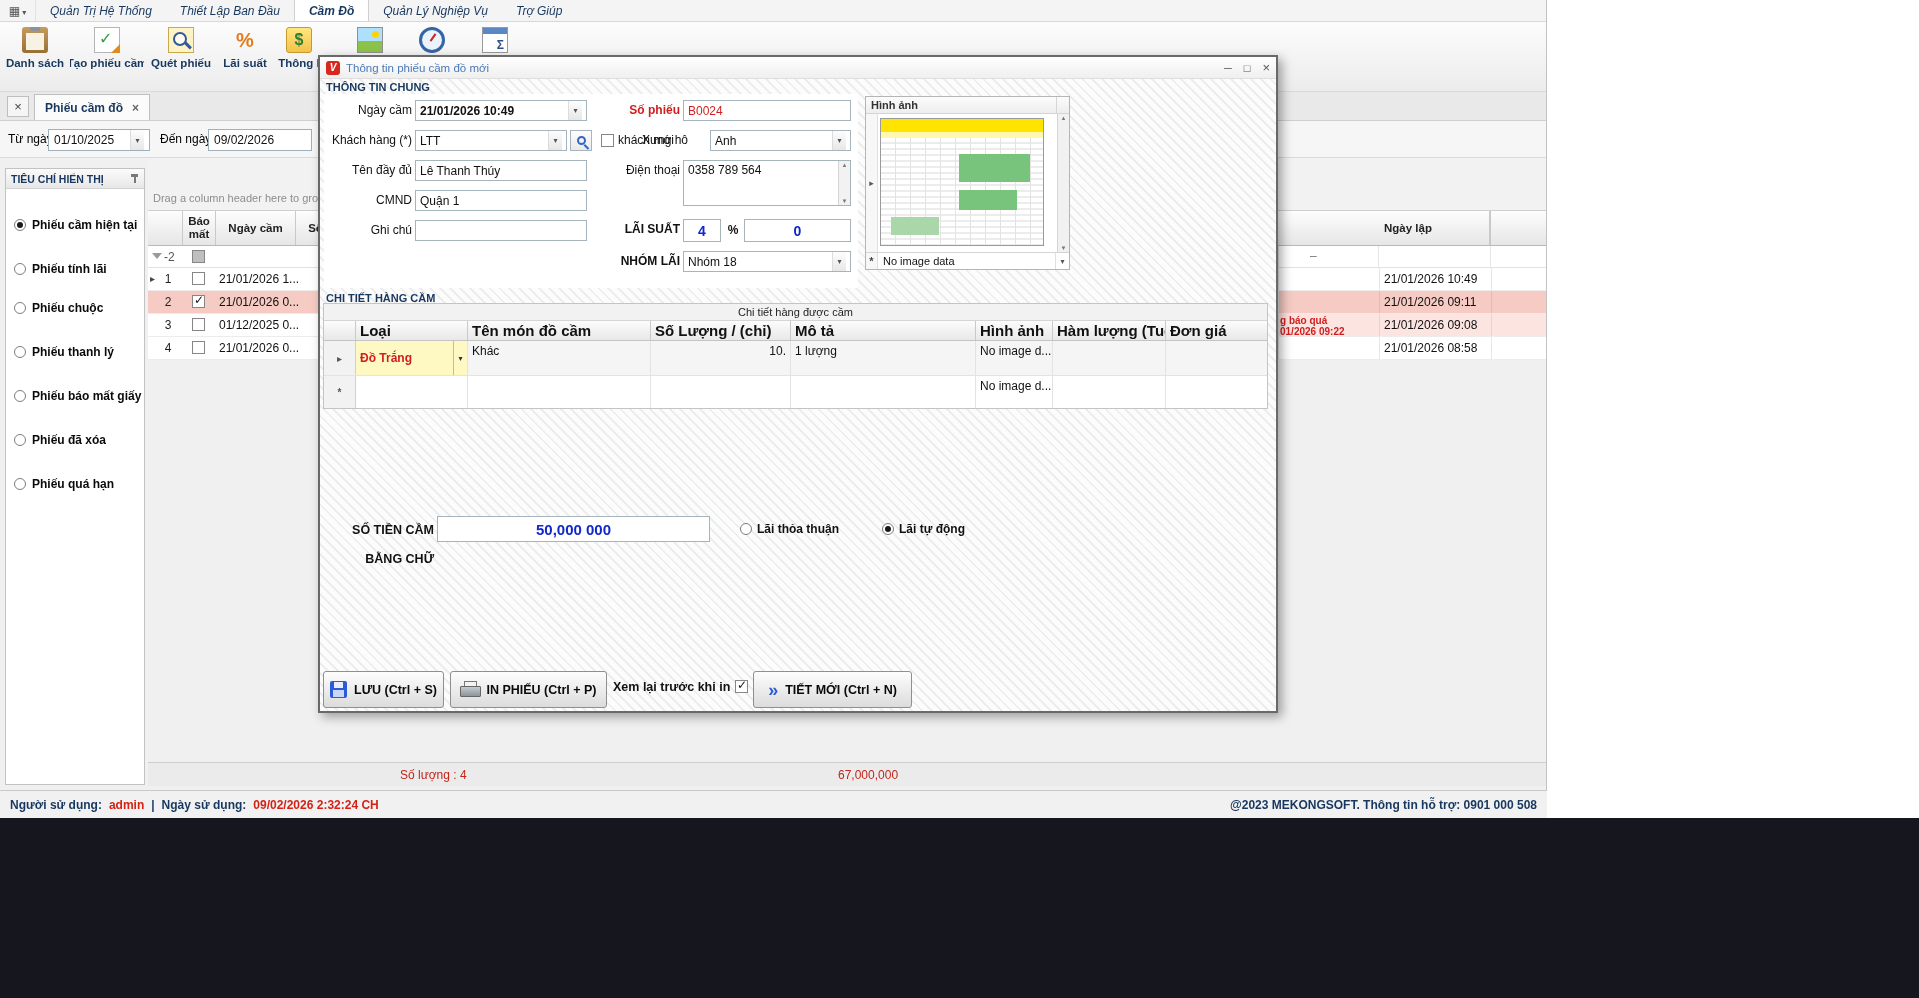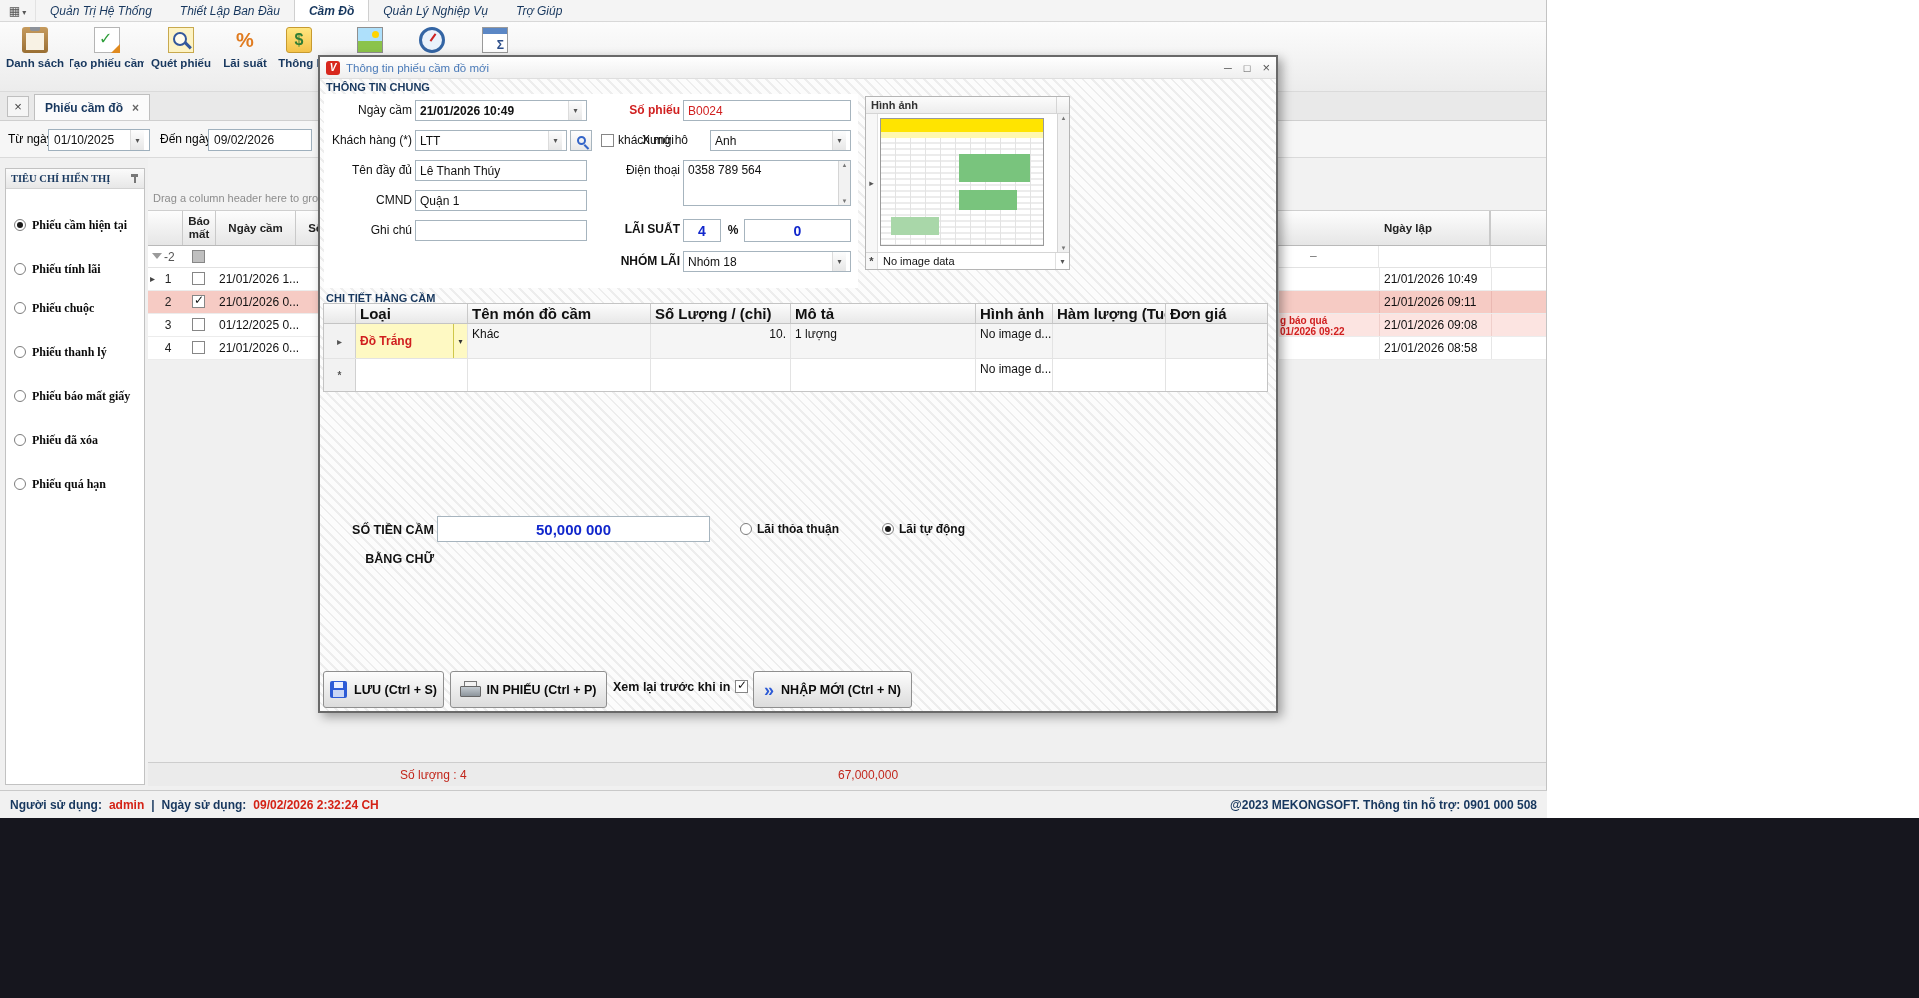--- a/index.html
+++ b/index.html
@@ -49,21 +49,21 @@
   .doctab .x::after { content:"×"; color:#666; font-size:12px; }
 
   
   .filterbar { position:absolute; left:0; top:121px; width:100%; height:37px; background:#f6f6f6; border-bottom:1px solid #dadada; }
   .flabel { position:absolute; top:11px; color:#000; }
   .ffield { position:absolute; top:8px; height:22px; background:#fff; border:1px solid #9fb0bd; display:flex; align-items:center; padding:0 5px; }
   .arrowbox { margin-left:auto; width:14px; align-self:stretch; display:flex; align-items:center; justify-content:center; border-left:1px solid #dcdcdc; background:linear-gradient(#fdfdfd,#e7e7e7); color:#555; }
   .arrowbox::after { content:"▾"; font-size:8px; }
 
   
-  .sidebar { position:absolute; left:5px; top:168px; width:140px; height:617px; background:#fff; border:1px solid #c2c2c2;font-family:Liberation Serif, serif; }
+  .sidebar { position:absolute; left:5px; top:168px; width:140px; height:617px; background:#fff; border:1px solid #c2c2c2; }
   .sbheader { height:20px; background:linear-gradient(#fbfbfb,#e7e7e7); border-bottom:1px solid #d2d2d2; display:flex; align-items:center; justify-content:space-between; padding:0 5px; color:#17375e; font-size:10.5px; font-weight:bold; }
   .pin { width:9px; height:9px; position:relative; }
   .pin::before { content:""; position:absolute; left:1px; top:0; width:7px; height:3px; background:#787878; }
   .pin::after  { content:""; position:absolute; left:4px; top:3px; width:2px; height:6px; background:#787878; }
   .sbopt { position:absolute; left:8px; height:16px; display:flex; align-items:center; gap:6px; font-weight:bold; color:#0a0a0a; white-space:nowrap; }
 
   .rad { width:12px; height:12px; border:1px solid #7d7d7d; border-radius:50%; background:#fff; position:relative; flex:none; }
   .rad.sel::after { content:""; position:absolute; left:2px; top:2px; width:6px; height:6px; border-radius:50%; background:#1a1a1a; }
   .cb { width:13px; height:13px; border:1px solid #868686; background:#fff; position:relative; flex:none; }
   .cb.checked::after { content:"✓"; position:absolute; left:1px; top:-3px; font-size:12px; font-weight:bold; color:#111; }
@@ -448,20 +448,21 @@
         </div>
         <div class="ipfoot">
           <span class="star"></span>
           <span class="txt">No image data</span>
           <span class="cmb"></span>
         </div>
       </div>
 
       <span class="dsection" style="left:6px;top:213px;">CHI TIẾT HÀNG CẦM</span>
       <div class="dgrid">
+        <div class="dgcaption">Chi tiết hàng được cầm</div>
         <div class="dghead">
           <div class="dgh" style="left:0;width:32px;"></div>
           <div class="dgh" style="left:32px;width:112px;">Loại</div>
           <div class="dgh" style="left:144px;width:183px;">Tên món đồ cầm</div>
           <div class="dgh" style="left:327px;width:140px;">Số Lượng / (chỉ)</div>
           <div class="dgh" style="left:467px;width:185px;">Mô tả</div>
           <div class="dgh" style="left:652px;width:77px;">Hình ảnh</div>
           <div class="dgh" style="left:729px;width:113px;">Hàm lượng (Tuổi)</div>
           <div class="dgh" style="left:842px;width:101px;border-right:none;">Đơn giá</div>
         </div>
@@ -506,19 +507,19 @@
         <span>LƯU (Ctrl + S)</span>
       </div>
       <div class="dbtn" style="left:130px;top:592px;width:157px;">
         <span class="i-printer"></span>
         <span>IN PHIẾU (Ctrl + P)</span>
       </div>
       <span class="bold" style="position:absolute;left:293px;top:601px;font-size:12.5px;">Xem lại trước khi in</span>
       <span class="cb checked" style="position:absolute;left:415px;top:601px;"></span>
       <div class="dbtn" style="left:433px;top:592px;width:159px;">
         <span class="i-new"></span>
-        <span>NHẬP MỚI (Ctrl + N)</span>
+        <span>TIẾT MỚI (Ctrl + N)</span>
       </div>
     </div>
   </div>
 
   <div class="darkband"></div>
 </div>
 
 </body></html>

